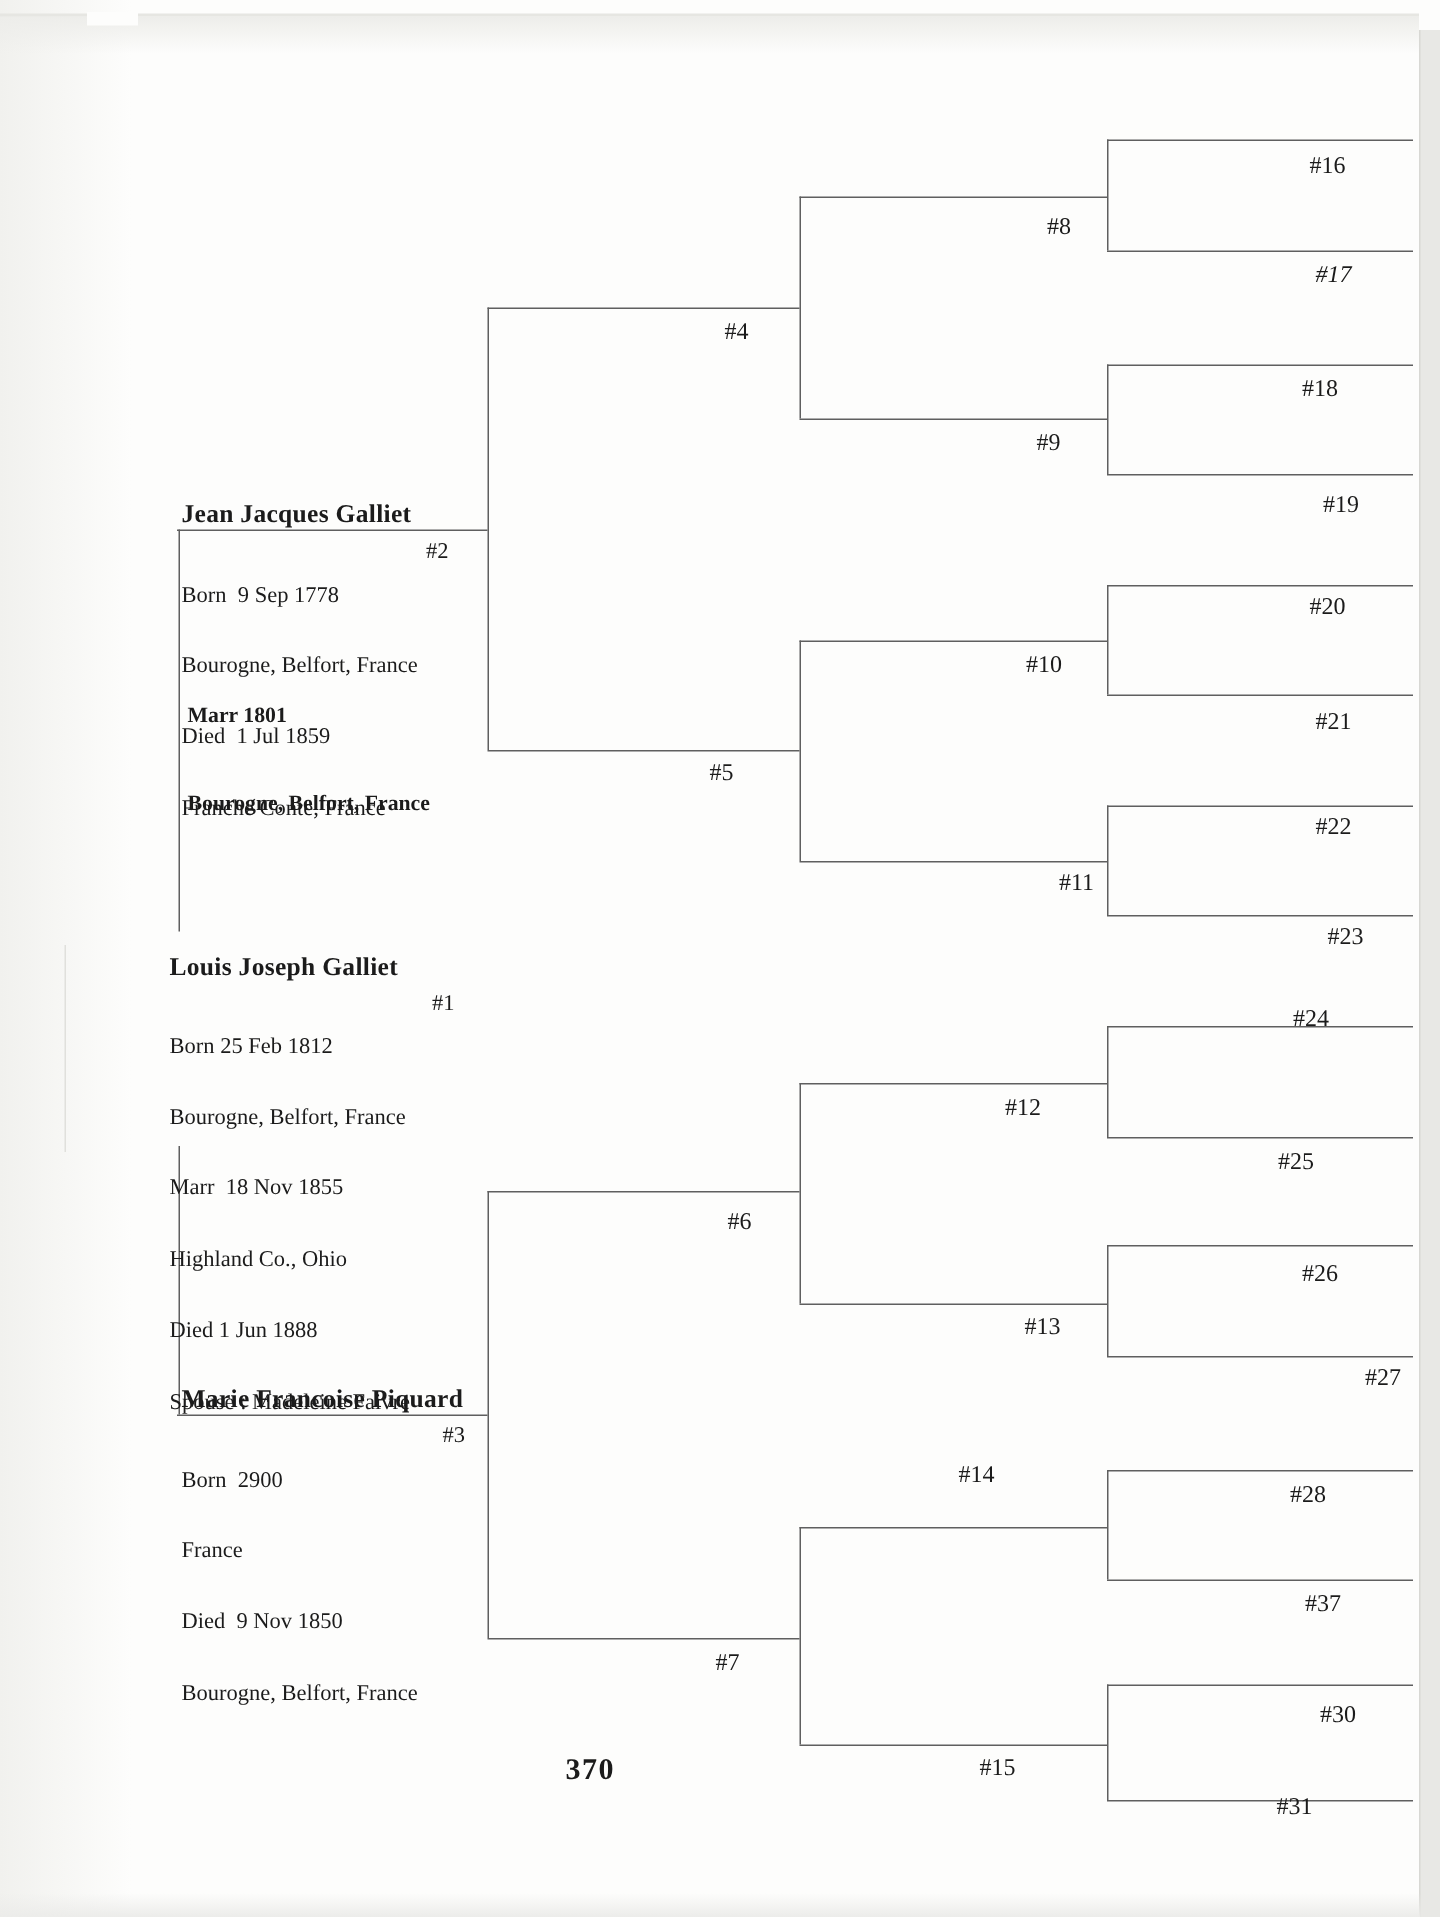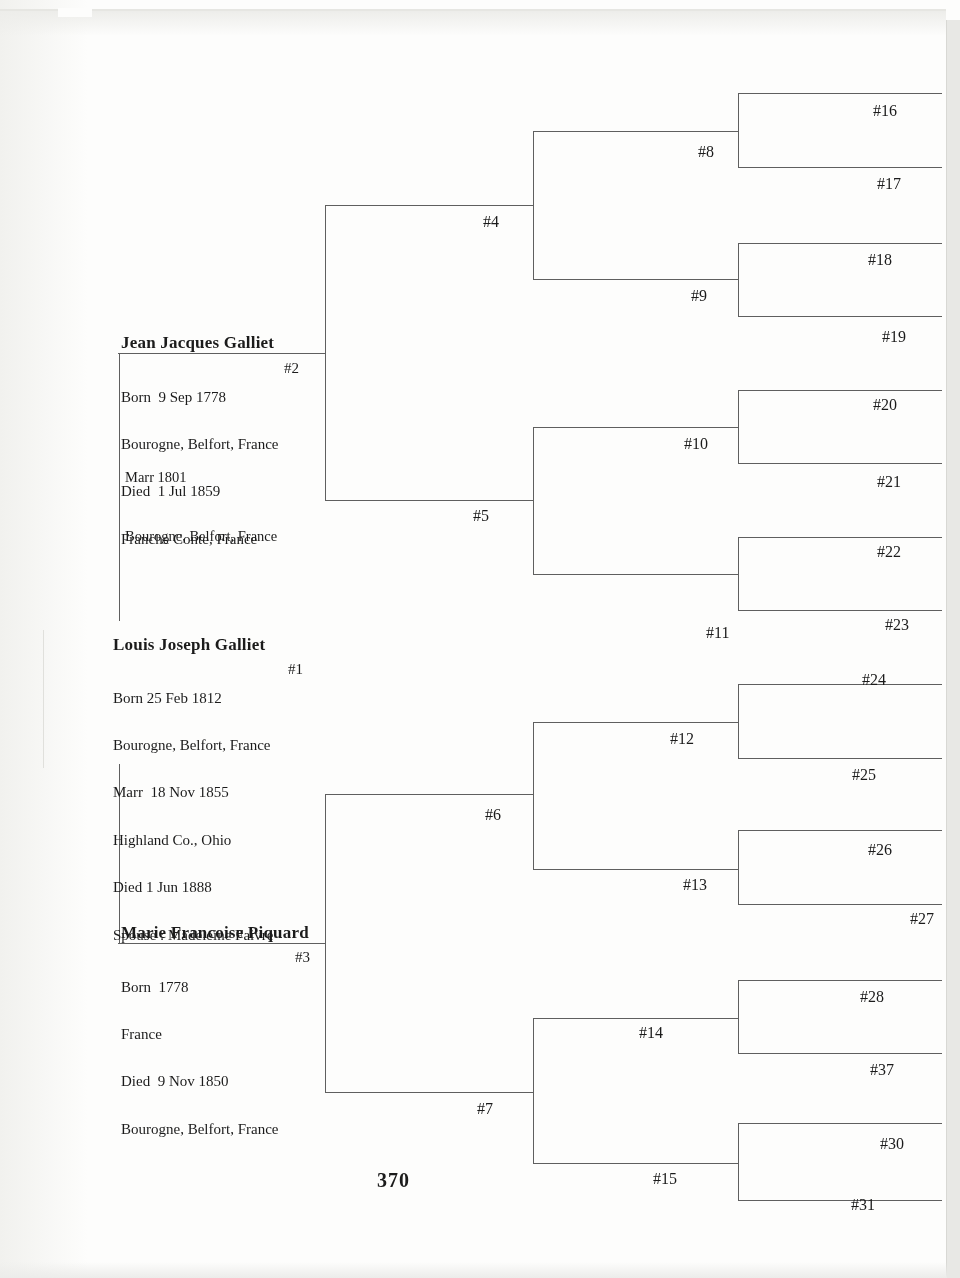--- a/index.html
+++ b/index.html
@@ -96,27 +96,27 @@
 
   <div class="box-edge" style="left:43px;top:630px;height:138px;"></div>
 
   <div class="num" style="left:483px;top:213px;">#4</div>
   <div class="num" style="left:473px;top:507px;">#5</div>
   <div class="num" style="left:485px;top:806px;">#6</div>
   <div class="num" style="left:477px;top:1100px;">#7</div>
   <div class="num" style="left:698px;top:143px;">#8</div>
   <div class="num" style="left:691px;top:287px;">#9</div>
   <div class="num" style="left:684px;top:435px;">#10</div>
-  <div class="num" style="left:706px;top:580px;margin-top:44px;">#11</div>
+  <div class="num" style="left:706px;top:580px;">#11</div>
   <div class="num" style="left:670px;top:730px;">#12</div>
   <div class="num" style="left:683px;top:876px;">#13</div>
-  <div class="num" style="left:639px;top:1024px;">#14</div>
+  <div class="num" style="left:639px;top:975px;">#14</div>
   <div class="num" style="left:653px;top:1170px;">#15</div>
   <div class="num" style="left:873px;top:102px;">#16</div>
-  <div class="num" style="left:877px;top:175px;">#17</div>
+  <div class="num" style="left:877px;top:175px;font-style:italic;">#17</div>
   <div class="num" style="left:868px;top:251px;">#18</div>
   <div class="num" style="left:882px;top:328px;">#19</div>
   <div class="num" style="left:873px;top:396px;">#20</div>
   <div class="num" style="left:877px;top:473px;">#21</div>
   <div class="num" style="left:877px;top:543px;text-align:right;">#22</div>
   <div class="num" style="left:885px;top:616px;">#23</div>
   <div class="num" style="left:862px;top:671px;">#24</div>
   <div class="num" style="left:852px;top:766px;">#25</div>
   <div class="num" style="left:868px;top:841px;">#26</div>
   <div class="num" style="left:910px;top:910px;">#27</div>
@@ -126,40 +126,40 @@
   <div class="num" style="left:851px;top:1196px;">#31</div>
 
   <div class="pname" style="left:121px;top:333px;">Jean Jacques Galliet</div>
   <div class="pnum" style="left:284px;top:360px;">#2</div>
   <div class="pdetails" style="left:121px;top:358px;">
     <div>Born  9 Sep 1778</div>
     <div>Bourogne, Belfort, France</div>
     <div>Died  1 Jul 1859</div>
     <div>Franche Conte, France</div>
   </div>
-  <div class="pmarr" style="left:125px;top:429px;">
+  <div class="pmarr" style="left:125px;top:429px;font-weight:bold;">
     <div>Marr 1801</div>
     <div>Bourogne, Belfort, France</div>
   </div>
 
   <div class="pname" style="left:113px;top:635px;">Louis Joseph Galliet</div>
   <div class="pnum" style="left:288px;top:661px;">#1</div>
   <div class="pdetails" style="left:113px;top:659px;">
     <div>Born 25 Feb 1812</div>
     <div>Bourogne, Belfort, France</div>
     <div>Marr  18 Nov 1855</div>
     <div>Highland Co., Ohio</div>
     <div>Died 1 Jun 1888</div>
     <div>Spouse : Madeleine Faivre</div>
   </div>
 
   <div class="pname" style="left:121px;top:923px;">Marie Francoise Piquard</div>
   <div class="pnum" style="left:295px;top:949px;">#3</div>
   <div class="pdetails" style="left:121px;top:948px;">
-    <div>Born  1778</div>
+    <div>Born  2900</div>
     <div>France</div>
     <div>Died  9 Nov 1850</div>
     <div>Bourogne, Belfort, France</div>
   </div>
 
   <div class="pageno">370</div>
 
 </div>
 
 </body></html>

